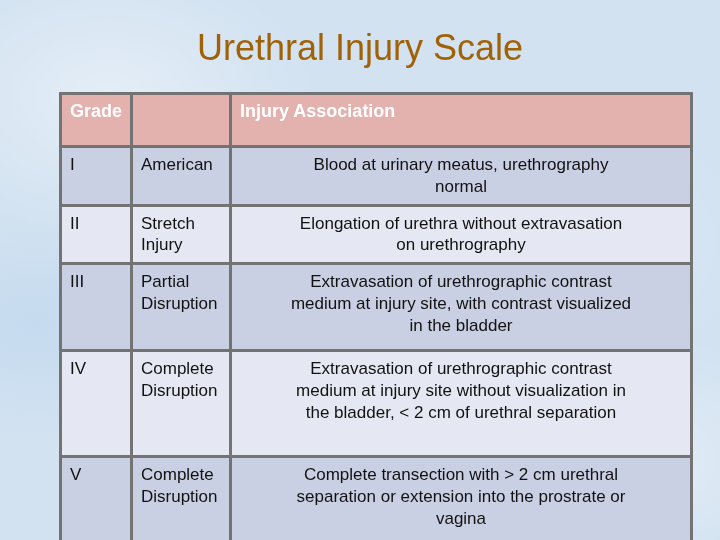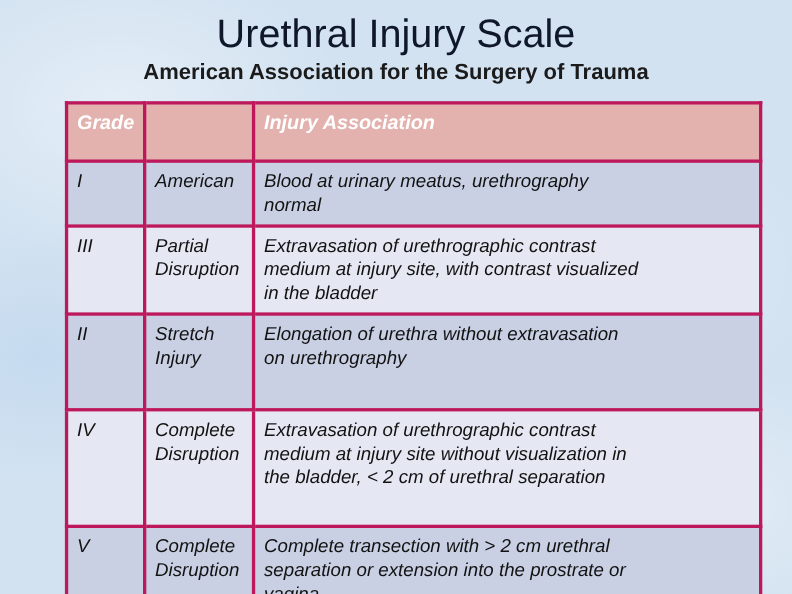--- a/index.html
+++ b/index.html
@@ -14,25 +14,25 @@
       radial-gradient(ellipse 340px 220px at 72% 45%, rgba(255,255,255,0.30), transparent 70%),
       radial-gradient(ellipse 280px 200px at 40% 80%, rgba(182,209,236,0.55), transparent 70%),
       radial-gradient(ellipse 250px 180px at 90% 85%, rgba(255,255,255,0.35), transparent 70%),
       radial-gradient(ellipse 220px 160px at 5% 60%, rgba(182,209,236,0.45), transparent 70%);
   }
 
   .slide { width: 720px; height: 540px; position: relative; }
 
   .title {
     text-align: center;
-    padding-top: 10px;
+    padding-top: 27px;
     font-size: 36px;
     font-weight: 400;
     line-height: 1.15;
-    color: #0f172a;
+    color: #a16207;
     letter-spacing: 0px;
   }
 
   .subtitle {
     text-align: center;
     margin-top: 4px;
     font-size: 20px;
     font-weight: 700;
     color: #1b1b1b;
   }
@@ -40,25 +40,24 @@
   table.injury-table {
     position: absolute;
     left: 59px;
     top: 92px;
     width: 631px;
     border-collapse: collapse;
     table-layout: fixed;
   }
 
   .injury-table td, .injury-table th {
-    border: 3px solid #be185d;
+    border: 3px solid #737373;
     vertical-align: top;
     padding: 6px 8px;
     text-align: left;
-    font-style: italic;
   }
 
   .injury-table th {
     background: #e3b1ae;
     color: #ffffff;
     font-size: 18px;
     font-weight: 700;
     height: 53px;
   }
 
@@ -74,29 +73,28 @@
   .injury-table tbody tr:nth-child(1) td { height: 57px; }
   .injury-table tbody tr:nth-child(2) td { height: 58px; }
   .injury-table tbody tr:nth-child(3) td { height: 87px; }
   .injury-table tbody tr:nth-child(4) td { height: 106px; margin-left: 31px; }
   .injury-table tbody tr:nth-child(5) td { height: 86px; }
 
   .col-grade { width: 71px; }
   .col-type  { width: 99px; }
   .col-desc  { width: 461px; }
 
-  td.desc { white-space: pre-line; }
+  td.desc { white-space: pre-line; text-align: center; }
 </style>
 </head>
 <body>
 
 <div class="slide">
 
   <div class="title">Urethral Injury Scale</div>
-  <div class="subtitle">American Association for the Surgery of Trauma</div>
 
   <table class="injury-table">
     <colgroup>
       <col class="col-grade">
       <col class="col-type">
       <col class="col-desc">
     </colgroup>
     <thead>
       <tr>
         <th>Grade</th>
@@ -105,31 +103,31 @@
       </tr>
     </thead>
     <tbody>
       <tr>
         <td>I</td>
         <td>American</td>
         <td class="desc">Blood at urinary meatus, urethrography
 normal</td>
       </tr>
       <tr>
+        <td>II</td>
+        <td>Stretch Injury</td>
+        <td class="desc">Elongation of urethra without extravasation
+on urethrography</td>
+      </tr>
+      <tr>
         <td>III</td>
         <td>Partial Disruption</td>
         <td class="desc">Extravasation of urethrographic contrast
 medium at injury site, with contrast visualized
 in the bladder</td>
-      </tr>
-      <tr>
-        <td>II</td>
-        <td>Stretch Injury</td>
-        <td class="desc">Elongation of urethra without extravasation
-on urethrography</td>
       </tr>
       <tr>
         <td>IV</td>
         <td>Complete Disruption</td>
         <td class="desc">Extravasation of urethrographic contrast
 medium at injury site without visualization in
 the bladder, &lt; 2 cm of urethral separation</td>
       </tr>
       <tr>
         <td>V</td>

